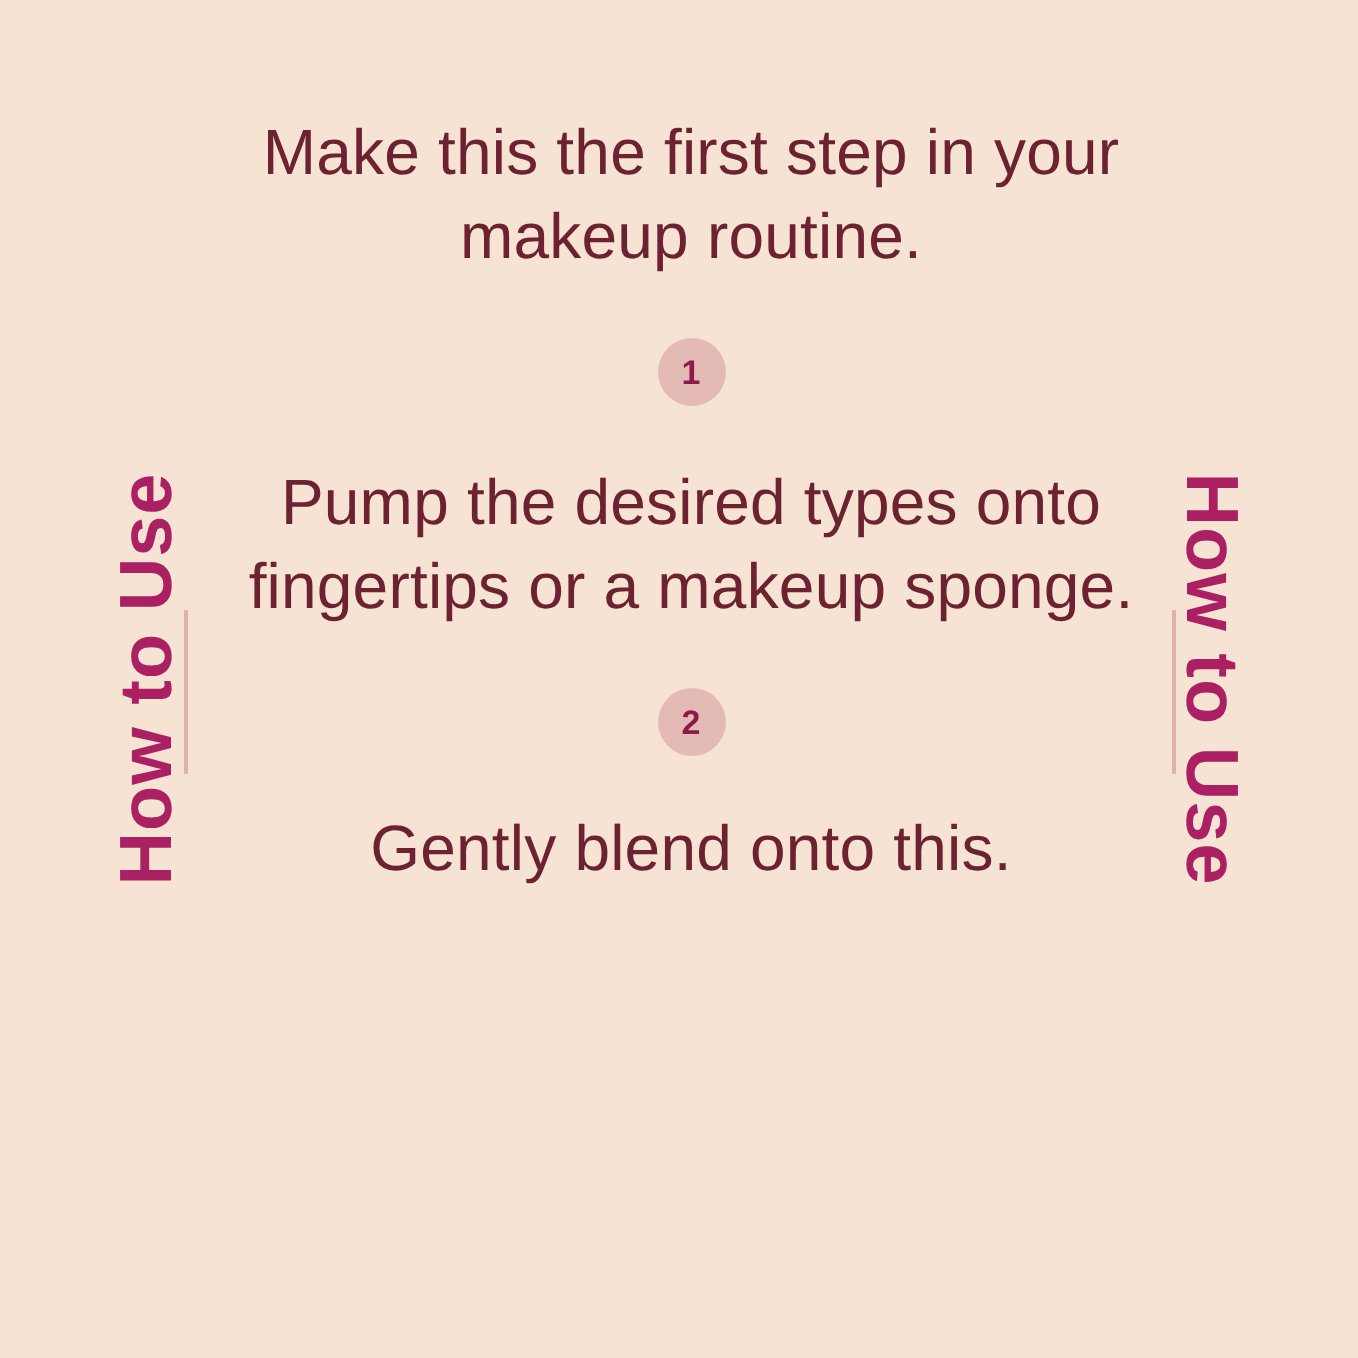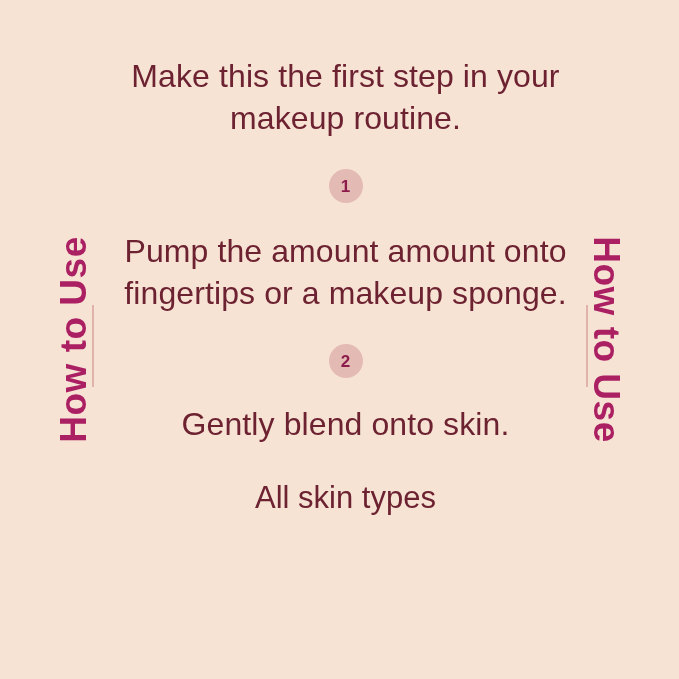--- a/index.html
+++ b/index.html
@@ -138,30 +138,29 @@
     <p class="step-text">Make this the first step in your makeup routine.</p>
 
     <div class="gap-a"></div>
 
     <div class="badge-wrap">
       <span class="badge">1</span>
     </div>
 
     <div class="gap-b"></div>
 
-    <p class="step-text">Pump the amount amount onto fingertips or a makeup sponge.</p>
+    <p class="step-text">Pump the desired types onto fingertips or a makeup sponge.</p>
 
     <div class="gap-c"></div>
 
     <div class="badge-wrap">
       <span class="badge">2</span>
     </div>
 
     <div class="gap-d"></div>
 
-    <p class="step-text">Gently blend onto skin.</p>
+    <p class="step-text">Gently blend onto this.</p>
 
     <div class="gap-e"></div>
 
-    <p class="rec-value">All skin types</p>
 
   </div>
 </div>
 
 </body></html>

